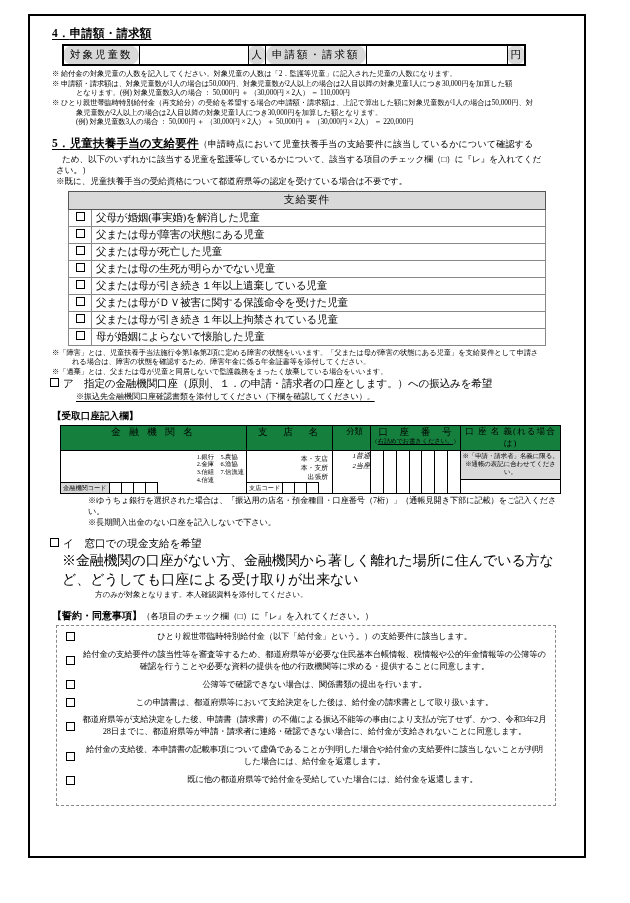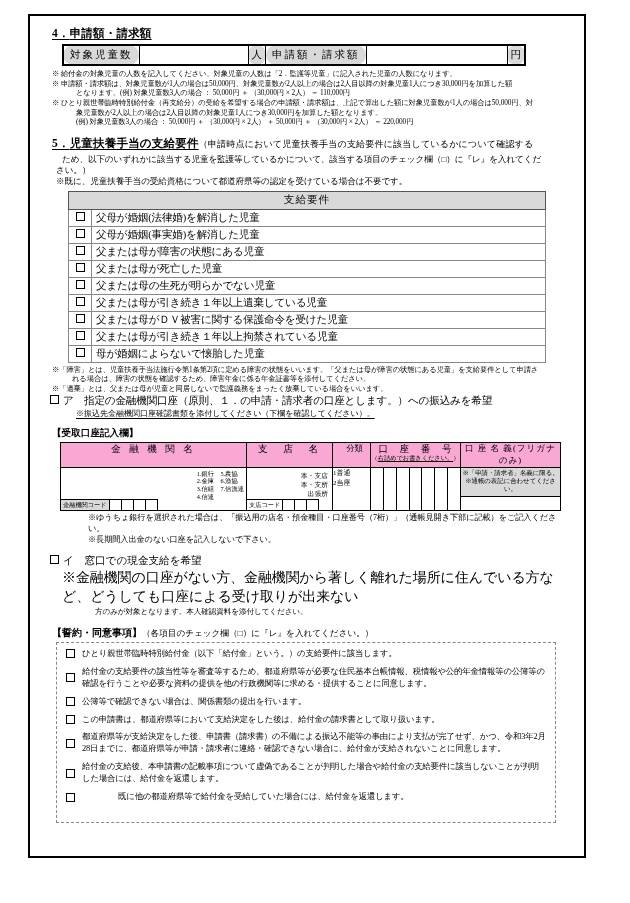--- a/index.html
+++ b/index.html
@@ -154,21 +154,21 @@
     width: 500px;
     font-size: 8px;
     table-layout: fixed;
   }
   table.bank td, table.bank th {
     border: 1px solid #000;
     padding: 0;
     vertical-align: top;
   }
   table.bank th {
-    background: #f9a8d4;
+    background: #15803d;
     font-weight: normal;
     text-align: center;
     height: 17px;
     font-size: 9.6px;
     letter-spacing: 3px;
   }
   th .sub {
     display: block;
     font-size: 6.2px;
     letter-spacing: 0;
@@ -232,24 +232,25 @@
     height: 10px;
     white-space: nowrap;
   }
   .scode-cell {
     border-top: 1px solid #000;
     border-right: 1px solid #000;
     width: 11px;
     height: 10px;
   }
   .bunrui {
-    text-align: left;
+    text-align: right;
     font-size: 7px;
     line-height: 1.5;
     padding-top: 12px;
+    font-style: italic;
   }
   .acct-no { height: 42px; padding: 0; }
   .acct-grid { display: flex; height: 100%; }
   .acct-grid div {
     flex: 1;
     border-right: 1px solid #000;
   }
   .acct-grid div:last-child { border-right: none; }
   .meigi { height: 42px; position: relative; }
   .meigi-note {
@@ -275,20 +276,21 @@
     box-sizing: border-box;
     padding: 5px 8px 5px 6px;
   }
   .pledge-item {
     display: flex;
     align-items: center;
     font-size: 8.4px;
     line-height: 1.42;
     margin-bottom: 6px;
     letter-spacing: -.15px;
+    text-align: center;
   }
   .pledge-item:last-child { margin-bottom: 14px; gap: 36px; }
   .pledge-item .box { flex: 0 0 auto; margin: 0 7px 0 3px; }
   .pledge-item .txt { flex: 1 1 auto; }
 </style>
 </head>
 <body>
 
 <div class="page">
 
@@ -323,24 +325,20 @@
   </div>
   <div class="note" style="font-size:8.6px;margin-left:20px;text-indent:0;">ため、以下のいずれかに該当する児童を監護等しているかについて、該当する項目のチェック欄（□）に『レ』を入れてくだ</div>
   <div class="note" style="font-size:8.6px;margin-left:14px;text-indent:0;">さい。）</div>
   <div class="note" style="font-size:8.6px;margin-left:14px;text-indent:0;">※既に、児童扶養手当の受給資格について都道府県等の認定を受けている場合は不要です。</div>
 
   <div class="req-wrap">
     <table class="req">
       <tbody>
           <tr>
         <th colspan="2">支給要件</th>
-      </tr>
-      <tr>
-        <td class="cb"><span class="box"></span></td>
-        <td>父母が婚姻(法律婚)を解消した児童</td>
       </tr>
       <tr>
         <td class="cb"><span class="box"></span></td>
         <td>父母が婚姻(事実婚)を解消した児童</td>
       </tr>
       <tr>
         <td class="cb"><span class="box"></span></td>
         <td>父または母が障害の状態にある児童</td>
       </tr>
       <tr>
@@ -394,21 +392,21 @@
       </colgroup>
       <tbody>
           <tr>
         <th>金 融 機 関 名</th>
         <th>支　店　名</th>
         <th style="letter-spacing:0;font-size:8.4px;padding-left:6px;">分類</th>
         <th style="letter-spacing:1px;">
           <span>口　座　番　号</span>
           <span class="sub">（<u>右詰めでお書きください。</u>）</span>
         </th>
-        <th style="letter-spacing:1px;font-size:8.6px;">口 座 名 義(フリガナのみ)</th>
+        <th style="letter-spacing:1px;font-size:8.6px;">口 座 名 義(れる場合は)</th>
       </tr>
       <tr>
 
         <td class="kinyu-name">
           <div class="inner">
             <div class="bank-types">
               <div>1.銀行　5.農協</div>
               <div>2.金庫　6.漁協</div>
               <div>3.信組　7.信漁連</div>
               <div>4.信連</div>

